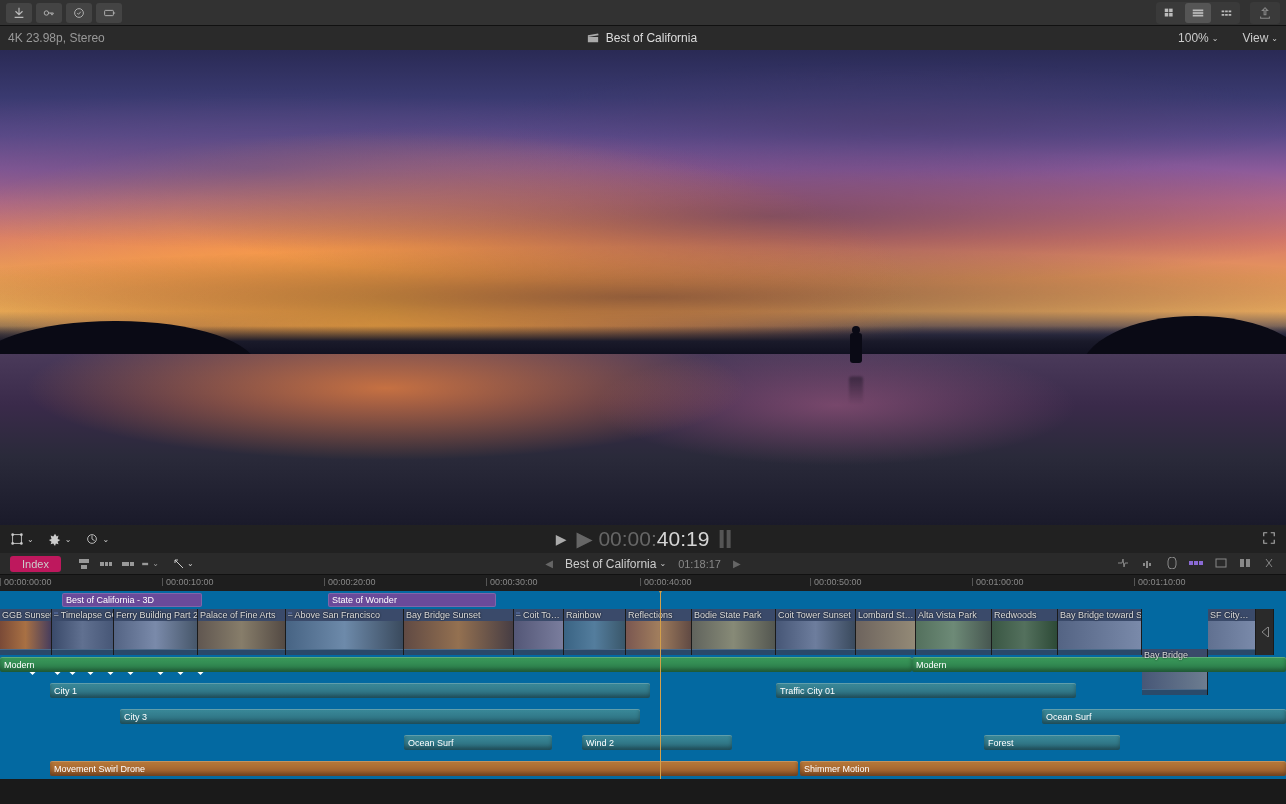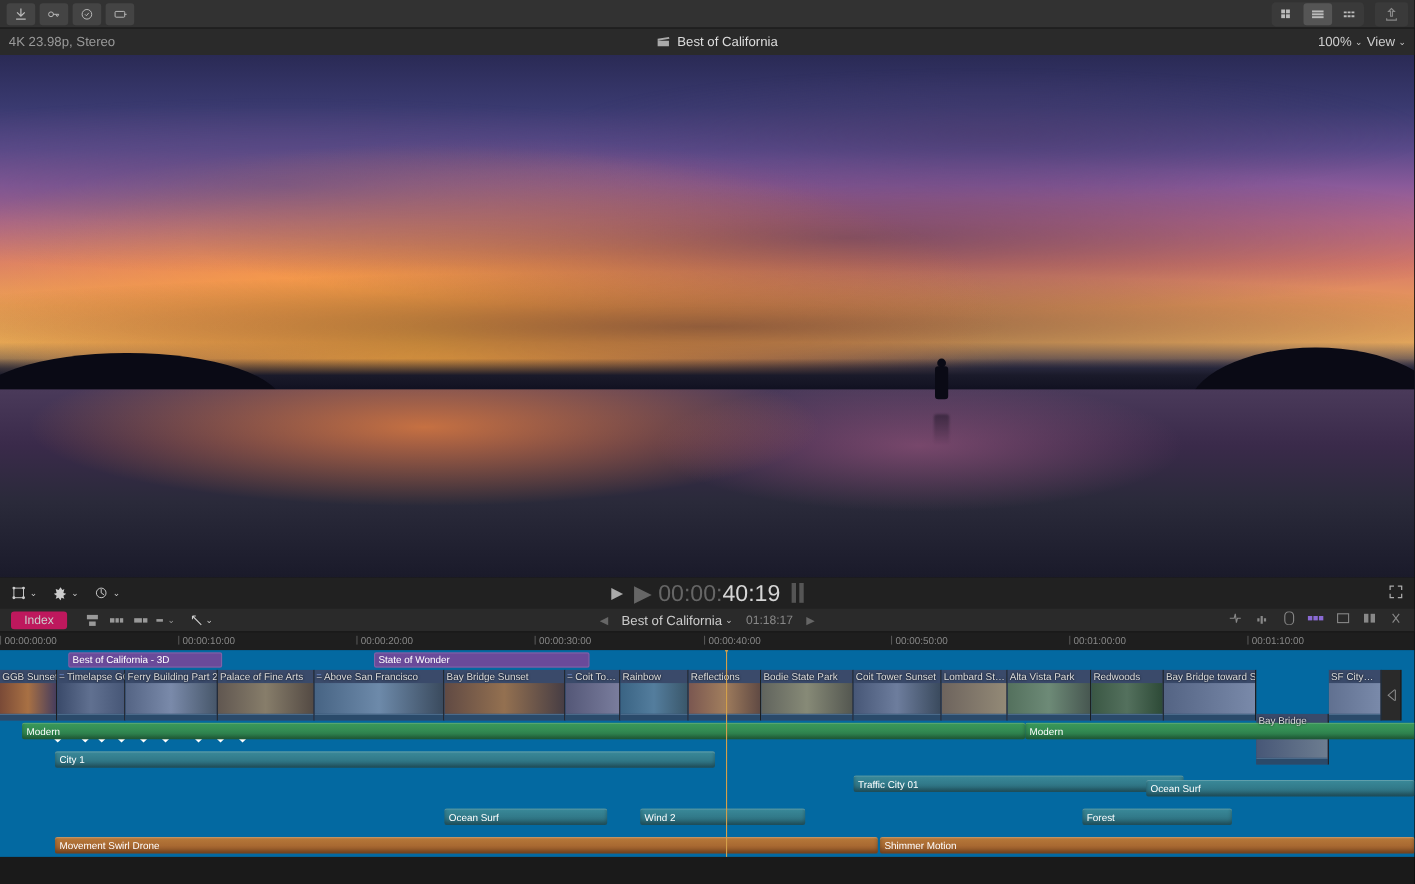--- a/index.html
+++ b/index.html
@@ -7,21 +7,21 @@
 .toolbar-top { height:26px; background:#323232; display:flex; align-items:center; padding:0 6px; gap:4px; border-bottom:1px solid #111; }
 .tb-btn { width:26px; height:20px; background:#444; border-radius:3px; display:flex; align-items:center; justify-content:center; color:#bbb; font-size:11px; cursor:pointer; }
 .tb-btn svg { width:14px; height:14px; }
 .tb-spacer { flex:1; }
 .tb-group { display:flex; gap:2px; background:#3a3a3a; border-radius:4px; padding:1px; }
 .tb-group .tb-btn { background:transparent; }
 .tb-group .tb-btn.active { background:#555; }
 .share-btn { width:30px; height:22px; background:#3a3a3a; border-radius:3px; display:flex; align-items:center; justify-content:center; margin-left:6px; }
 .info-bar { height:24px; background:#2a2a2a; display:flex; align-items:center; padding:0 8px; color:#999; font-size:12px; }
 .info-center { flex:1; display:flex; align-items:center; justify-content:center; gap:6px; }
-.info-right { display:flex; align-items:center; gap:4px; }
+.info-right { display:flex; align-items:center; gap:24px; }
 .viewer { height:475px; position:relative; overflow:hidden; background:#000; }
 .sky { position:absolute; inset:0;
   background:
    radial-gradient(ellipse 900px 300px at 30% 55%, rgba(255,180,60,.85), transparent 60%),
    radial-gradient(ellipse 700px 250px at 35% 50%, rgba(255,100,80,.6), transparent 65%),
    linear-gradient(180deg,#2a2a55 0%,#3a3a70 10%,#5a4a8a 18%,#8a5a9a 25%,#b86a8a 32%,#d87a6a 40%,#e89a5a 48%,#f0b060 55%,#3a3a55 60%,#2a2a45 100%);
 }
 .clouds { position:absolute; inset:0; opacity:.5;
   background:
    radial-gradient(ellipse 400px 60px at 70% 15%, #4a3a6a, transparent),
@@ -313,21 +313,21 @@
     <div class="ruler-tick" style="left: 1134px;">
       <span>00:01:10:00</span>
     </div>
   </div>
 
 <div class="timeline">
   <div class="playhead" id="playhead" style="left: 660px;"></div>
 
   <div class="track" id="titles-track" style="height:14px;margin-top:2px;">
       <div class="clip purple" style="left: 62px; width: 140px;">Best of California - 3D</div>
-      <div class="clip purple" style="left: 340px; width: 196px;">State of Wonder</div>
+      <div class="clip purple" style="left: 328px; width: 168px;">State of Wonder</div>
     </div>
 
   <div class="track video" id="video-track">
       <div class="vclip" style="width: 52px;">
         <div class="lbl">GGB Sunset</div>
         <div class="thumb" style="background: linear-gradient(90deg, rgb(138, 74, 42), rgb(196, 122, 58), rgb(74, 58, 90));"></div>
         <div class="astrip"></div>
       </div>
       <div class="vclip connected" style="width: 62px;">
         <div class="lbl">⎯ Timelapse GGB</div>
@@ -410,42 +410,43 @@
         <div class="astrip"></div>
       </div>
       <div class="vclip end">
         <svg width="10" height="14" viewBox="0 0 10 14">
           <path d="M8 2L2 7l6 5" stroke="#888" fill="none"></path>
           <rect x="8" y="2" width="1" height="10" fill="#888"></rect>
         </svg>
       </div>
     </div>
 
-  <div class="track audio" id="music-track" style="height:16px;margin-top:2px;position:relative;margin-left:20px;">
+  <div class="track audio" id="music-track" style="height:16px;margin-top:2px;position:relative;">
     <div class="keyframes" id="kfs">
         <div class="kf" style="left: 30px; top: 0px;"></div>
         <div class="kf" style="left: 55px; top: 0px;"></div>
         <div class="kf" style="left: 70px; top: 0px;"></div>
         <div class="kf" style="left: 88px; top: 0px;"></div>
         <div class="kf" style="left: 108px; top: 0px;"></div>
         <div class="kf" style="left: 128px; top: 0px;"></div>
         <div class="kf" style="left: 158px; top: 0px;"></div>
         <div class="kf" style="left: 178px; top: 0px;"></div>
         <div class="kf" style="left: 198px; top: 0px;"></div>
       </div>
   <div class="aclip green" style="left: 0px; width: 912px;">Modern</div>
       <div class="aclip green" style="left: 912px; width: 374px;">Modern</div>
     </div>
 
   <div id="audio-tracks">
       <div class="track audio" style="margin-top: 10px;">
         <div class="aclip teal" style="left: 50px; width: 600px;">City 1</div>
-        <div class="aclip teal" style="left: 776px; width: 300px; margin-top: 22px;">Traffic City 01</div>
+        <div class="aclip teal" style="left: 776px; width: 300px;">Traffic City 01</div>
       </div>
       <div class="track audio" style="margin-top: 10px;">
+        <div class="aclip teal" style="left: 120px; width: 520px;">City 3</div>
         <div class="aclip teal" style="left: 1042px; width: 244px;">Ocean Surf</div>
       </div>
       <div class="track audio" style="margin-top: 10px;">
         <div class="aclip teal" style="left: 404px; width: 148px;">Ocean Surf</div>
         <div class="aclip teal" style="left: 582px; width: 150px;">Wind 2</div>
         <div class="aclip teal" style="left: 984px; width: 136px;">Forest</div>
       </div>
       <div class="track audio" style="margin-top: 10px;">
         <div class="aclip orange" style="left: 50px; width: 748px;">Movement Swirl Drone</div>
         <div class="aclip orange" style="left: 800px; width: 486px;">Shimmer Motion</div>

